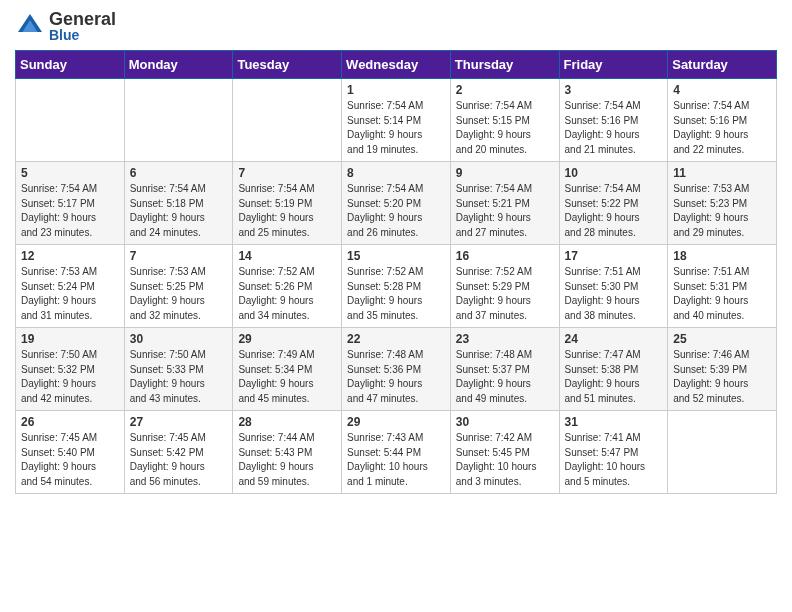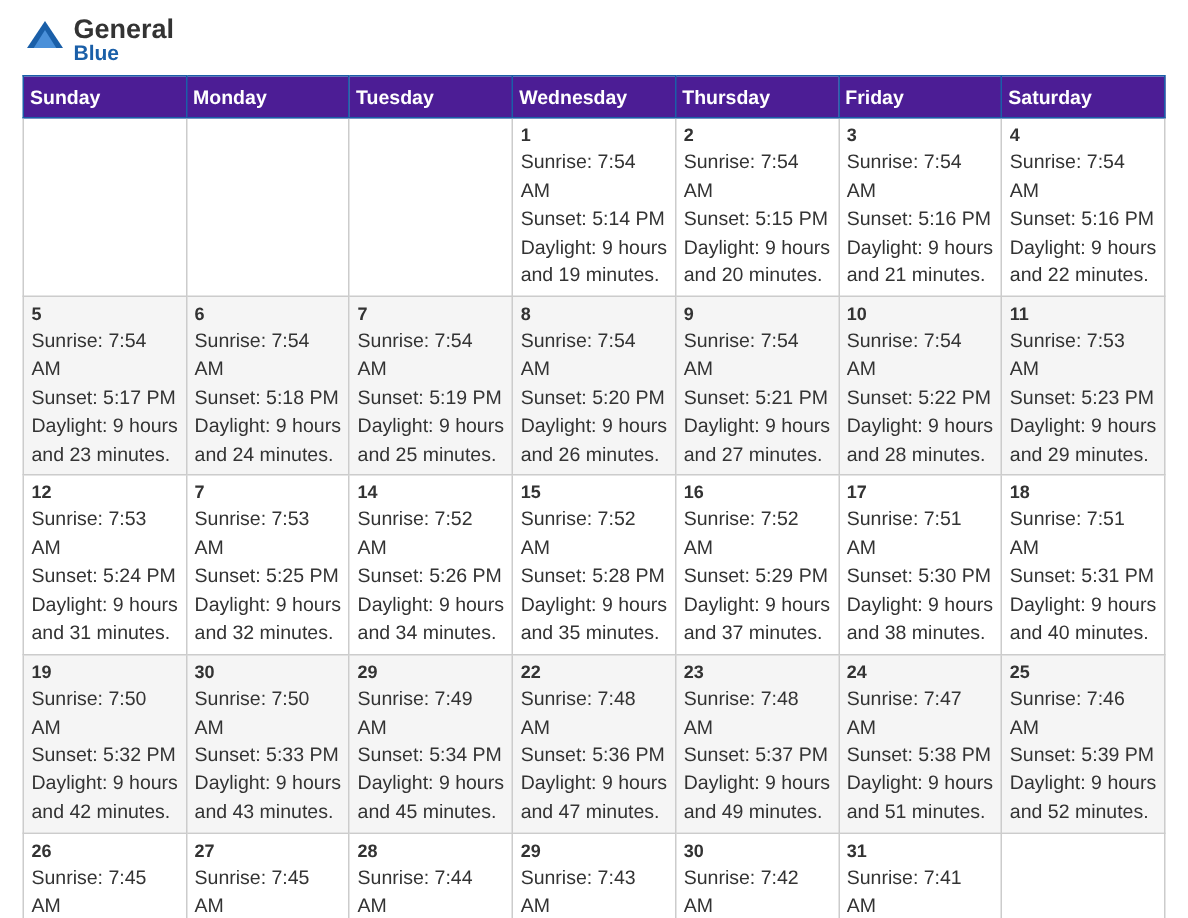--- a/index.html
+++ b/index.html
@@ -85,21 +85,21 @@
     .calendar tr:nth-child(even) td {
       background: #f5f5f5;
     }
     .day-num {
       font-size: 12px;
       font-weight: bold;
       margin-bottom: 2px;
       display: block;
     }
     .day-info {
-      font-size: 13px;
+      font-size: 10px;
       line-height: 1.45;
     }
     .empty-cell {
       background: #f9f9f9;
     }
   </style>
 </head>
 <body>
 
 <div class="page">

